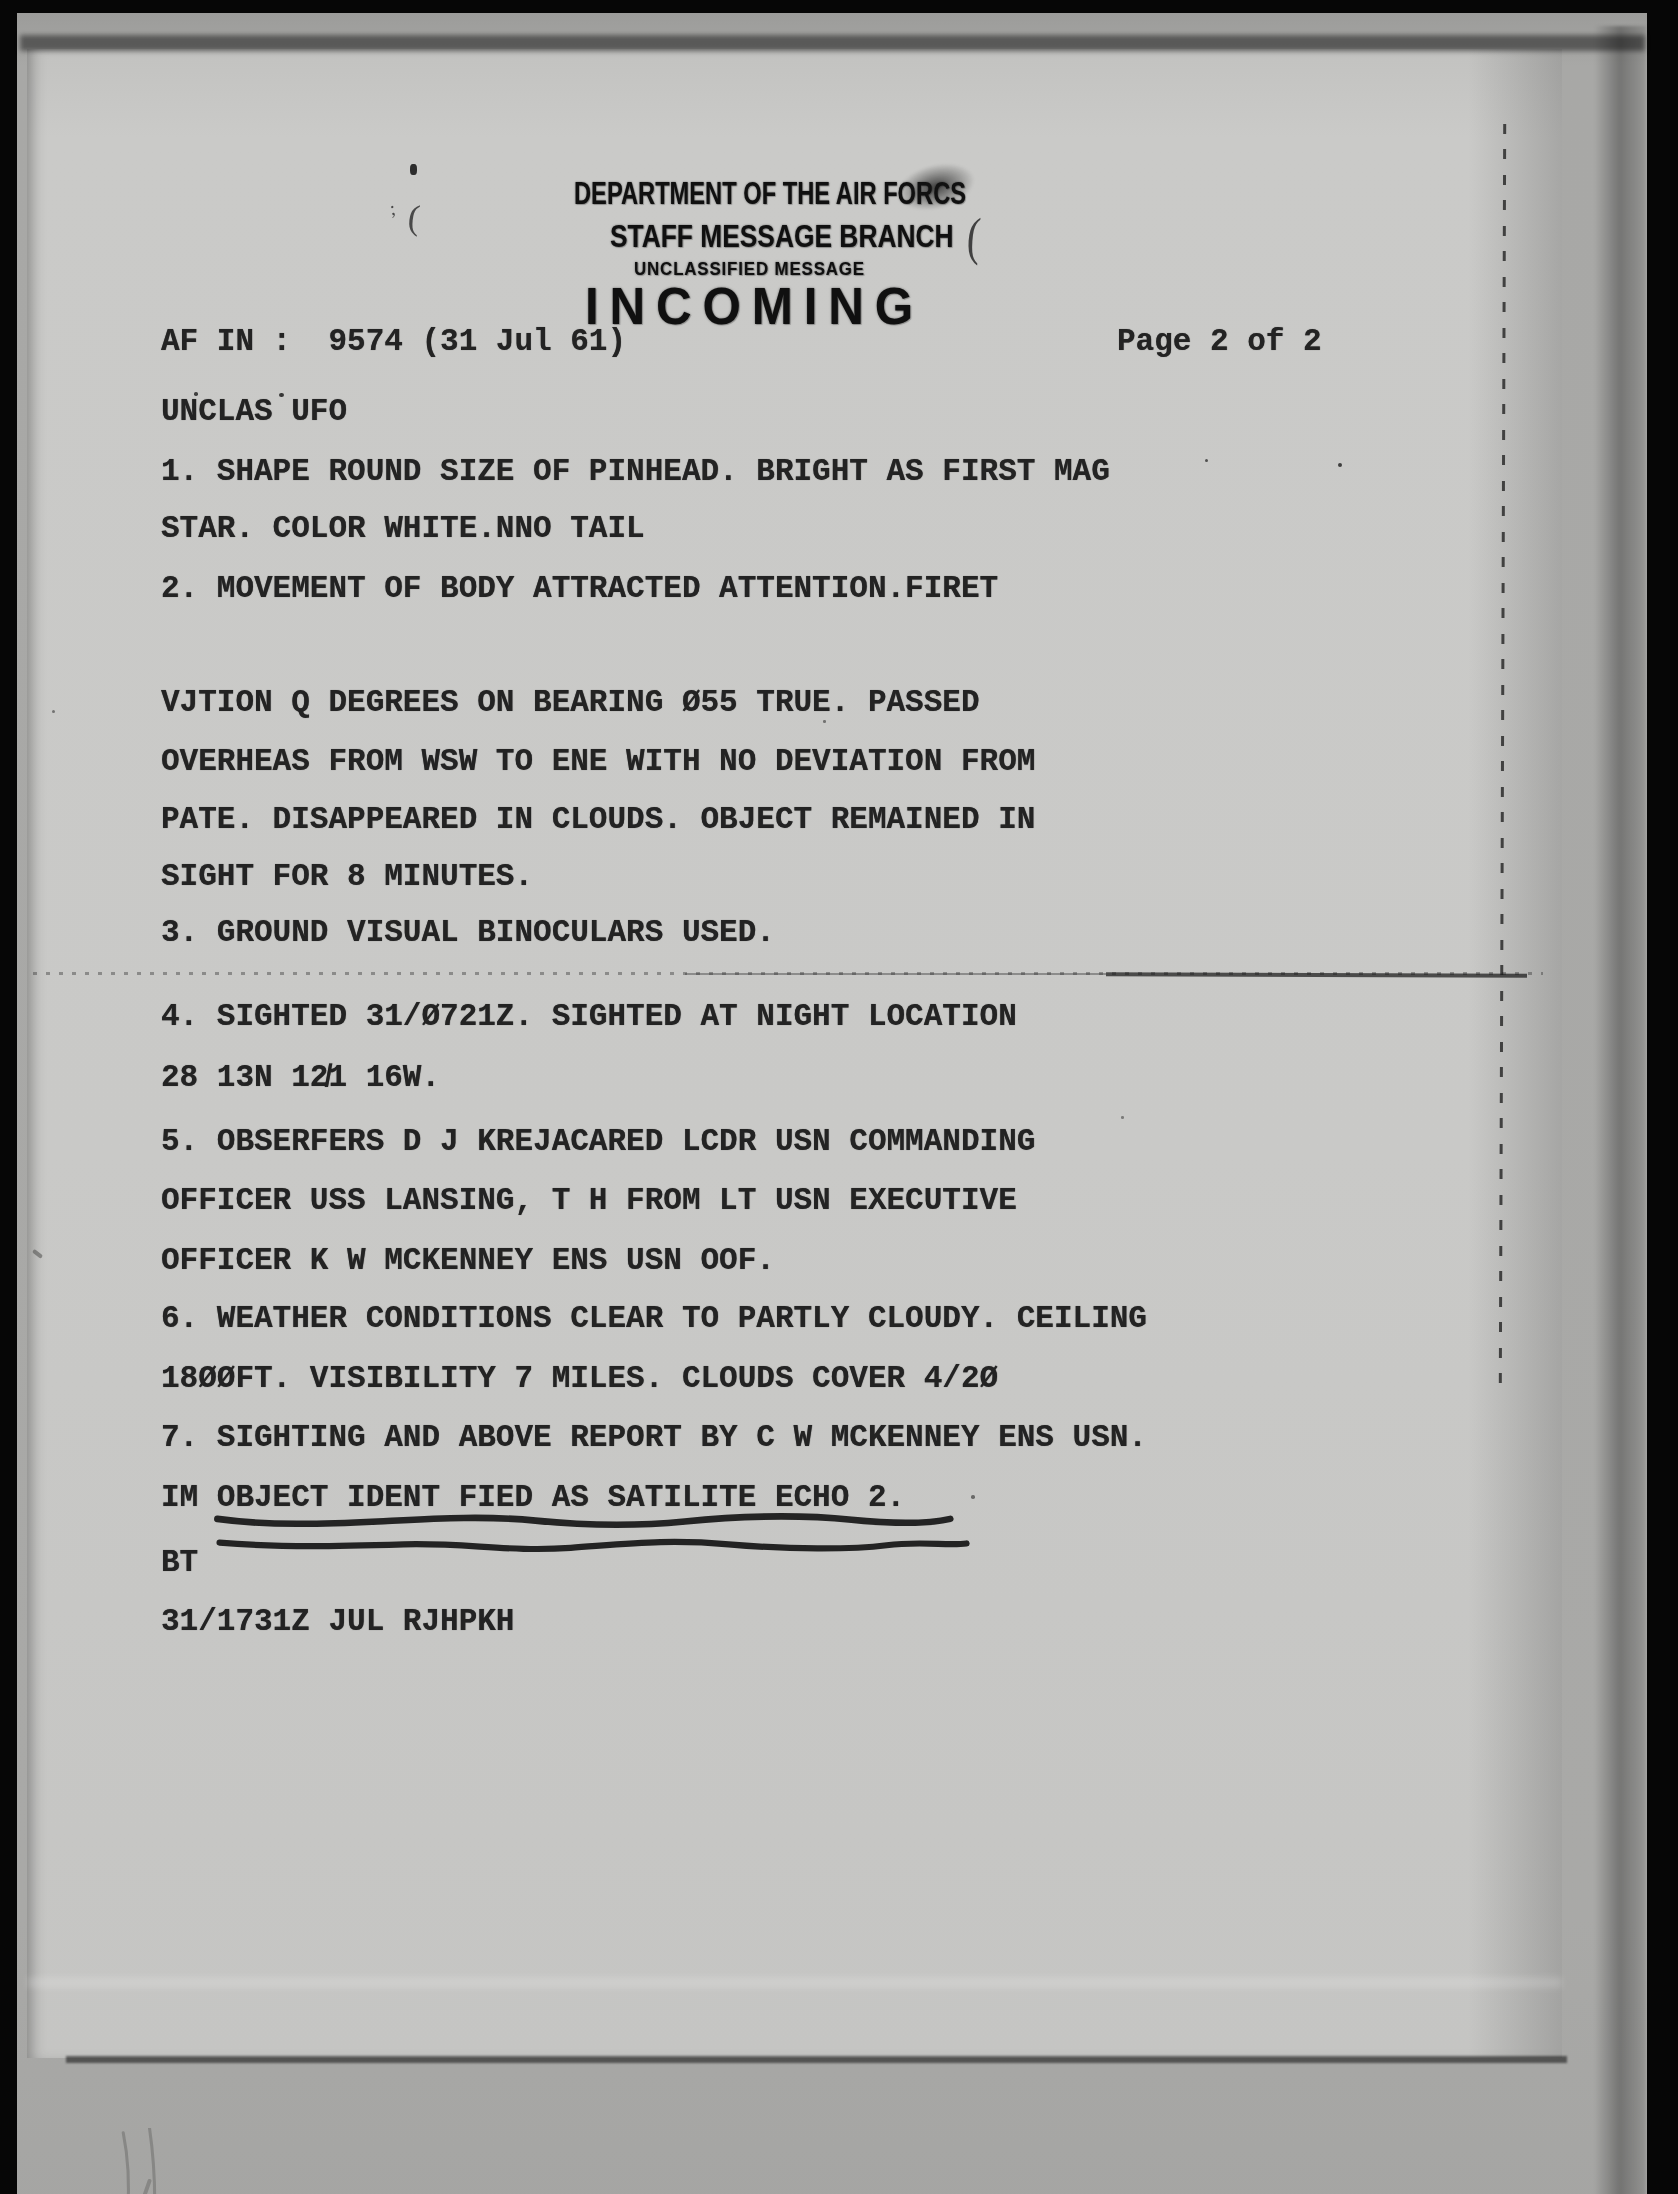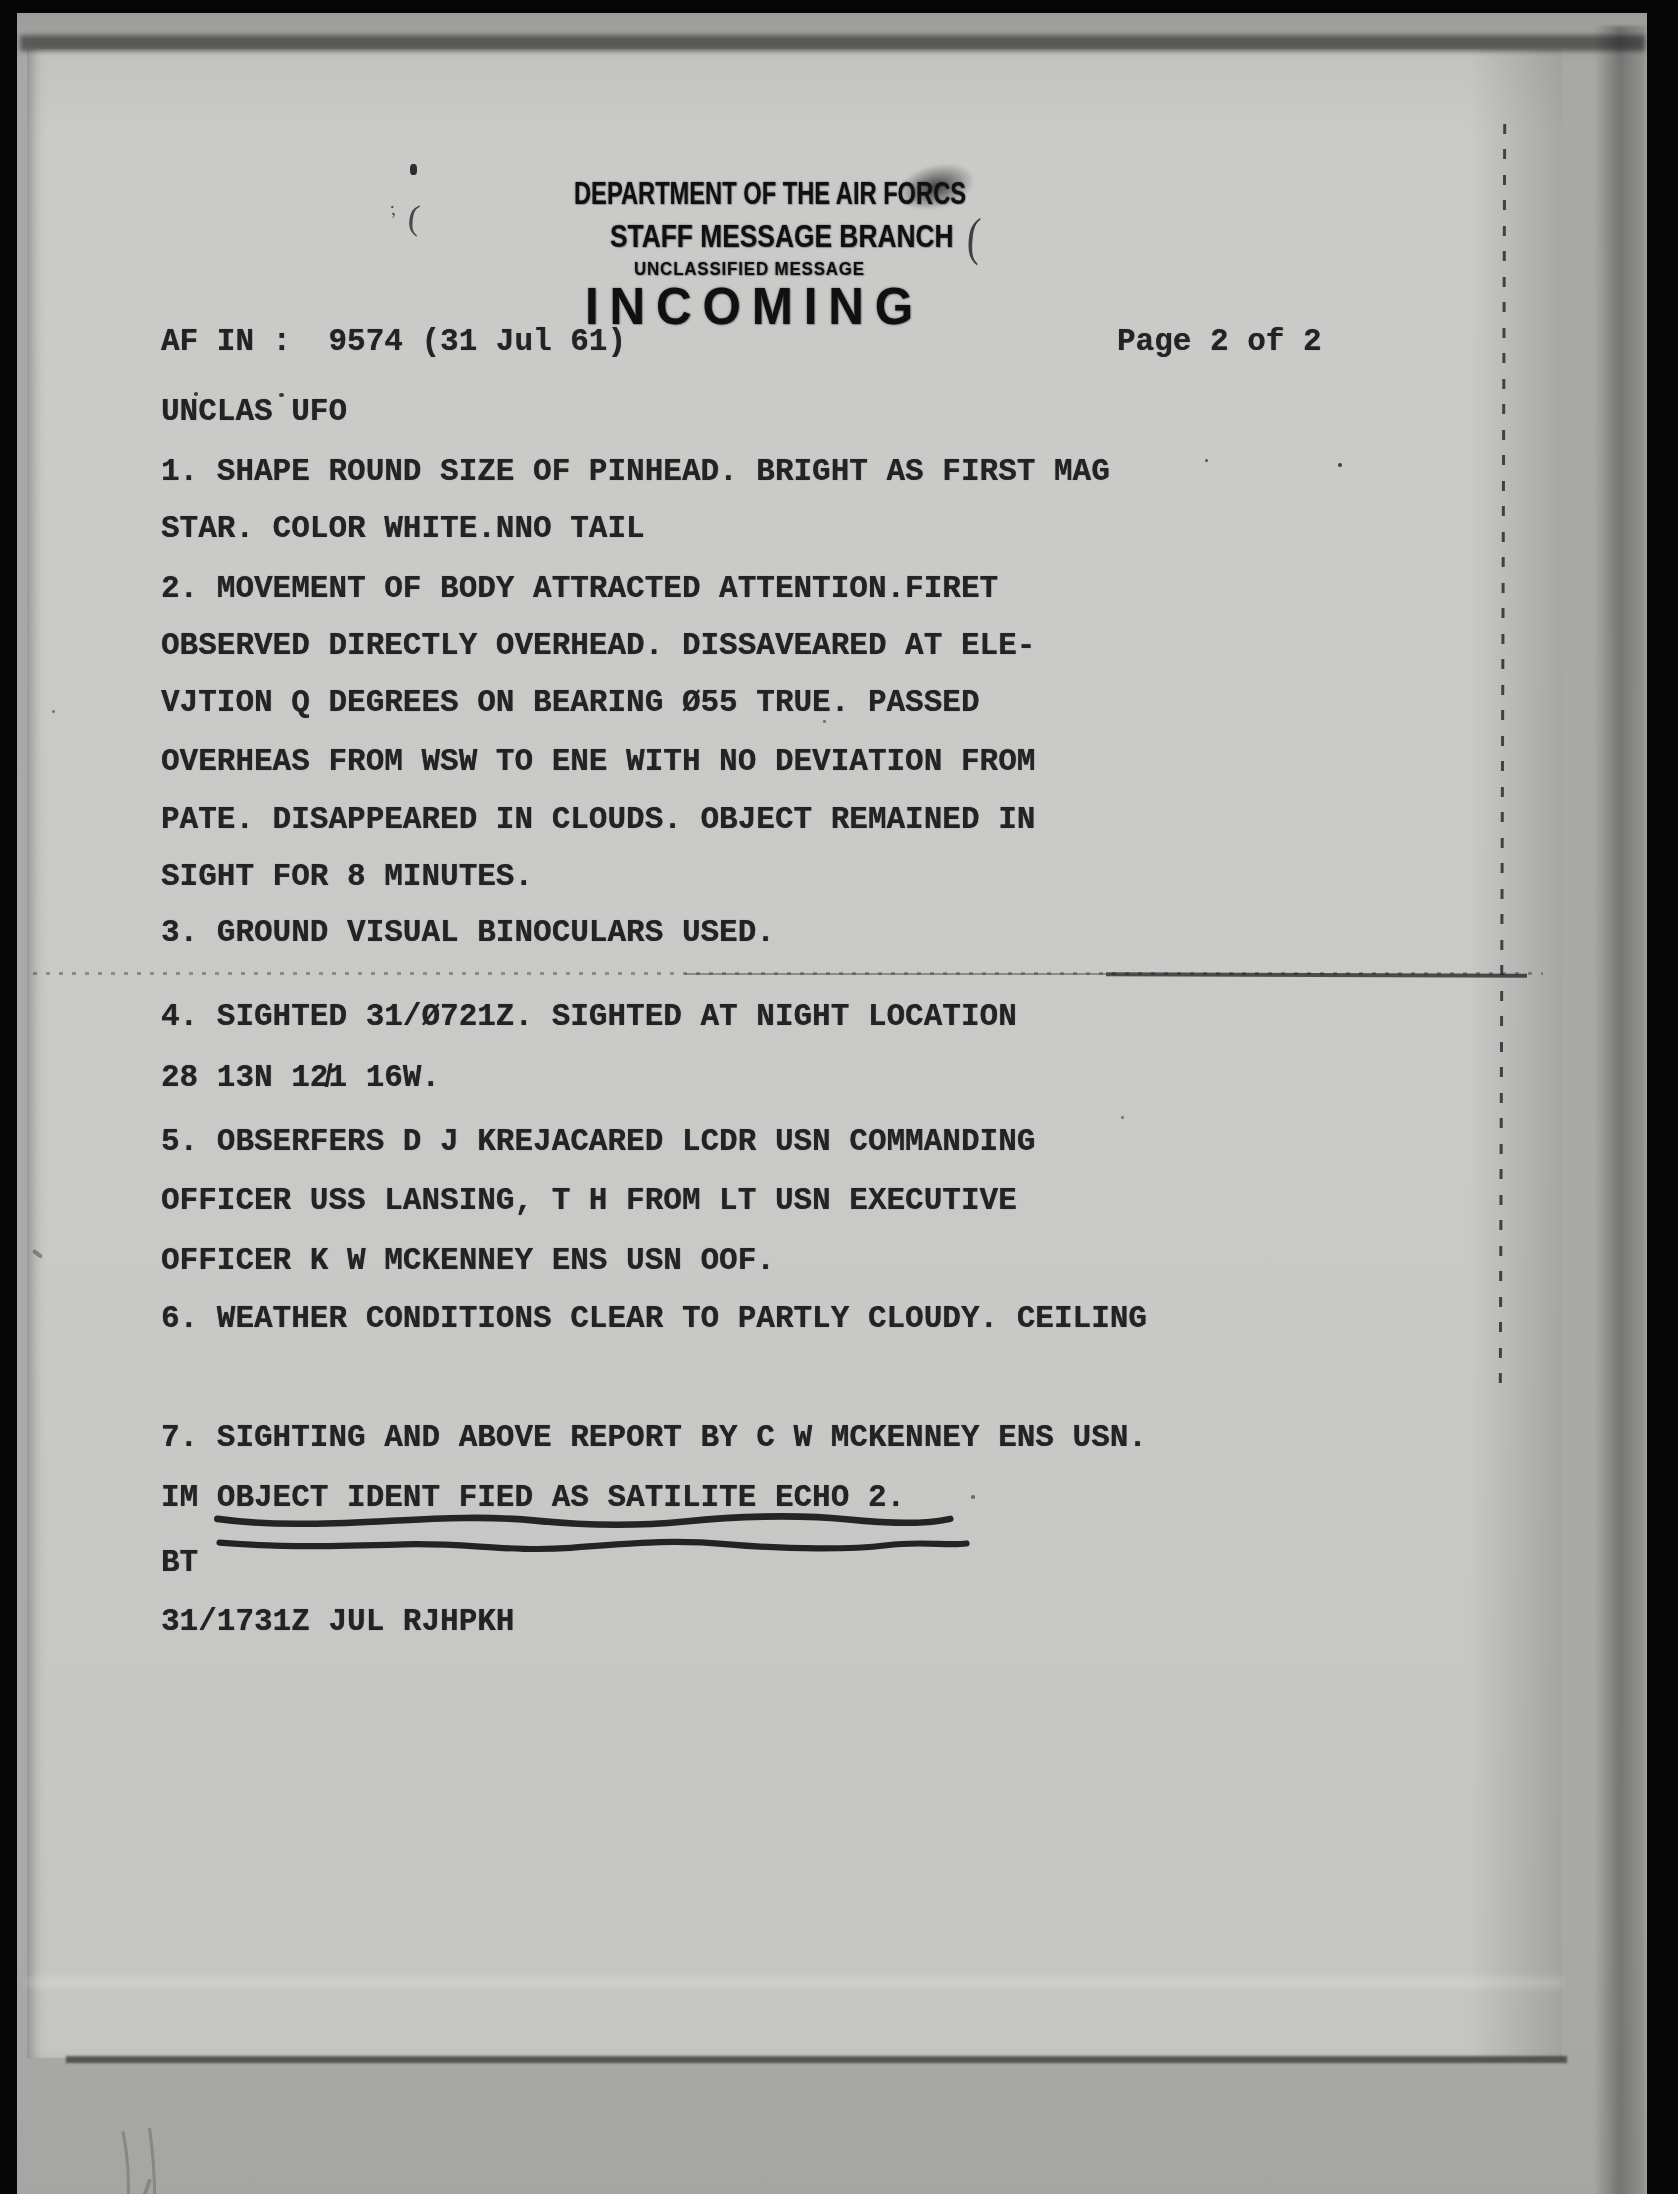--- a/index.html
+++ b/index.html
@@ -70,37 +70,37 @@
   <div class="stamp s3">UNCLASSIFIED MESSAGE</div>
   <div class="stamp s4">INCOMING</div>
 
   <div class="t" style="top:326px">AF IN :  9574 (31 Jul 61)</div>
   <div class="t pg" style="top:326px">Page 2 of 2</div>
   <div class="t" style="top:396px">UNCLAS UFO</div>
 
   <div class="t" style="top:456px">1. SHAPE ROUND SIZE OF PINHEAD. BRIGHT AS FIRST MAG</div>
   <div class="t" style="top:513px">STAR. COLOR WHITE.NNO TAIL</div>
   <div class="t" style="top:573px">2. MOVEMENT OF BODY ATTRACTED ATTENTION.FIRET</div>
-  <div class="t" style="top:630px">OBSERVED DIRECTLY OVERHEAD. DISSAVEARED AT ELE-</div>
   <div class="t" style="top:687px">VJTION Q DEGREES ON BEARING Ø55 TRUE. PASSED</div>
   <div class="t" style="top:804px">PATE. DISAPPEARED IN CLOUDS. OBJECT REMAINED IN</div>
   <div class="t" style="top:746px">OVERHEAS FROM WSW TO ENE WITH NO DEVIATION FROM</div>
   <div class="t" style="top:861px">SIGHT FOR 8 MINUTES.</div>
   <div class="t" style="top:917px">3. GROUND VISUAL BINOCULARS USED.</div>
 
   <div class="hdots"></div>
   <div class="hseg1"></div>
   <div class="hseg2"></div>
 
   <div class="t" style="top:1001px">4. SIGHTED 31/Ø721Z. SIGHTED AT NIGHT LOCATION</div>
   <div class="t" style="top:1062px">28 13N 12̸1 16W.</div>
   <div class="t" style="top:1126px">5. OBSERFERS D J KREJACARED LCDR USN COMMANDING</div>
   <div class="t" style="top:1185px">OFFICER USS LANSING, T H FROM LT USN EXECUTIVE</div>
   <div class="t" style="top:1245px">OFFICER K W MCKENNEY ENS USN OOF.</div>
   <div class="t" style="top:1303px">6. WEATHER CONDITIONS CLEAR TO PARTLY CLOUDY. CEILING</div>
+  <div class="t" style="top:1363px">18ØØFT. VISIBILITY 7 MILES. CLOUDS COVER 4/2Ø</div>
   <div class="t" style="top:1422px">7. SIGHTING AND ABOVE REPORT BY C W MCKENNEY ENS USN.</div>
   <div class="t" style="top:1482px">IM OBJECT IDENT FIED AS SATILITE ECHO 2.</div>
   <div class="t" style="top:1547px">BT</div>
   <div class="t" style="top:1606px">31/1731Z JUL RJHPKH</div>
 
   <svg style="left:202px;top:1503px" width="790" height="55" viewBox="0 0 1800 125">
     <g fill="none" stroke="#161616" stroke-linecap="round" opacity="0.92">
       <path stroke-width="15" d="M 35 36 C 150 52 280 48 400 42 S 640 28 760 40 S 980 54 1100 42 S 1360 26 1480 38 S 1660 46 1705 36"></path>
       <path stroke-width="14" d="M 40 90 C 180 102 320 98 460 94 S 700 112 840 102 S 1060 82 1200 94 S 1480 106 1560 96 S 1700 98 1742 92"></path>
     </g>

